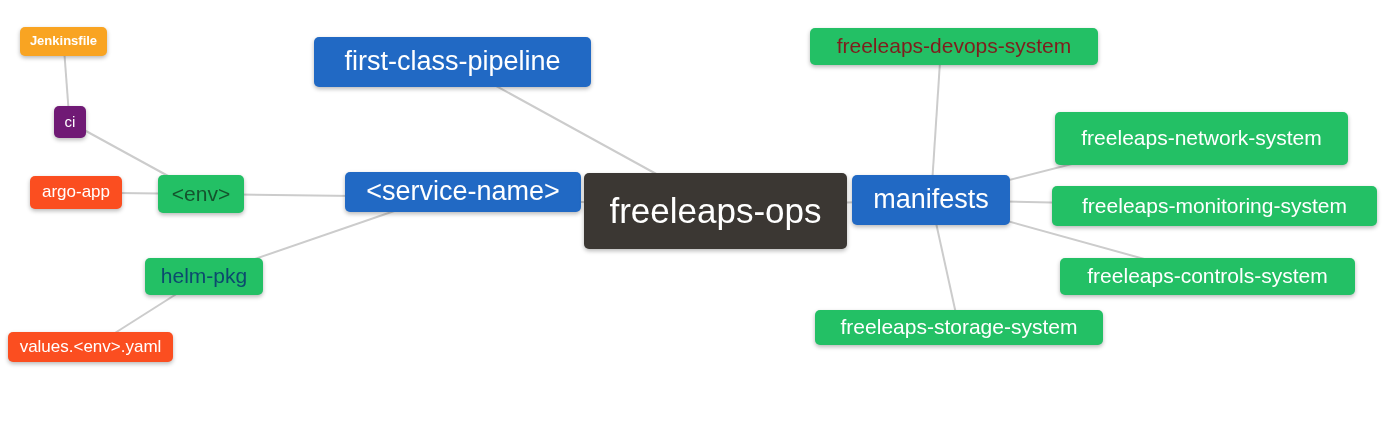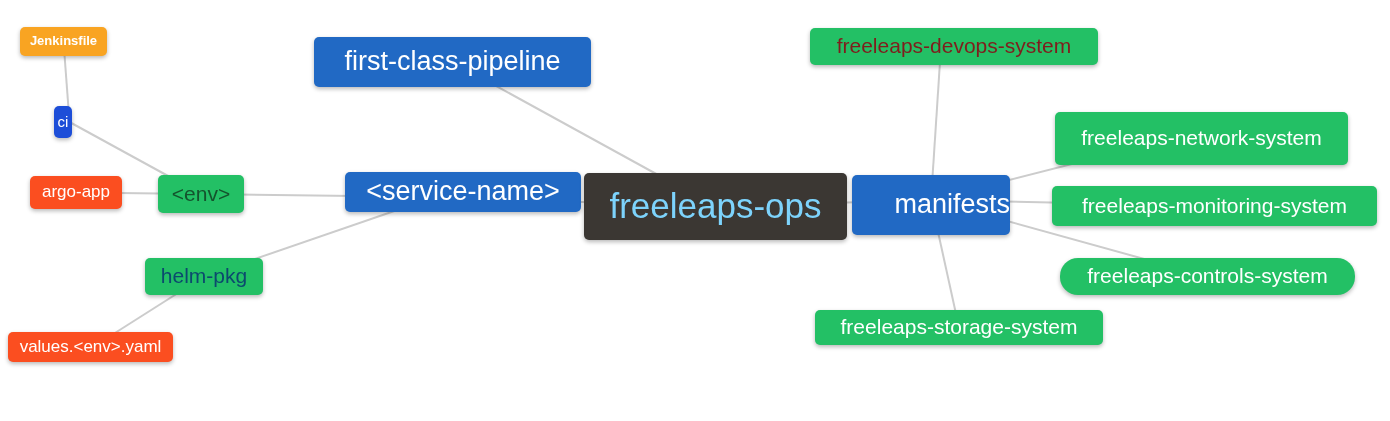--- a/index.html
+++ b/index.html
@@ -62,56 +62,56 @@
       <line x1="931" y1="200" x2="941" y2="46.5" stroke="#cccccc"></line>
       <line x1="931" y1="200" x2="1201.5" y2="131" stroke="#cccccc"></line>
       <line x1="931" y1="200" x2="1214.5" y2="206" stroke="#cccccc"></line>
       <line x1="931" y1="200" x2="1207.5" y2="276.5" stroke="#cccccc"></line>
       <line x1="931" y1="200" x2="959" y2="327.5" stroke="#cccccc"></line>
     </svg>
   <div id="node-layer">
       <div class="mm-node" style="left: 20px; top: 27px; width: 87px; height: 29px; background: rgb(249, 164, 34); font-size: 13px; color: rgb(255, 255, 255); font-weight: bold;">
         <span>Jenkinsfile</span>
       </div>
-      <div class="mm-node" style="left: 54px; top: 106px; width: 18px; height: 32px; background: #1d4ed8; font-size: 15px; color: rgb(255, 255, 255);">
+      <div class="mm-node" style="left: 54px; top: 106px; width: 32px; height: 32px; background: #701a75; font-size: 15px; color: rgb(255, 255, 255);">
         <span>ci</span>
       </div>
       <div class="mm-node" style="left: 30px; top: 176px; width: 92px; height: 33px; background: rgb(251, 78, 32); font-size: 17px; color: rgb(255, 255, 255);">
         <span>argo-app</span>
       </div>
       <div class="mm-node" style="left: 158px; top: 175px; width: 86px; height: 38px; background: rgb(35, 192, 101); font-size: 21px; color: #14532d;">
         <span>&lt;env&gt;</span>
       </div>
       <div class="mm-node" style="left: 145px; top: 258px; width: 118px; height: 37px; background: rgb(35, 192, 101); font-size: 21px; color: #0c4a6e;">
         <span>helm-pkg</span>
       </div>
       <div class="mm-node" style="left: 8px; top: 332px; width: 165px; height: 30px; background: rgb(251, 78, 32); font-size: 17px; color: rgb(255, 255, 255);">
         <span>values.&lt;env&gt;.yaml</span>
       </div>
       <div class="mm-node" style="left: 314px; top: 37px; width: 277px; height: 50px; background: rgb(33, 105, 196); font-size: 27px; color: rgb(255, 255, 255);">
         <span>first-class-pipeline</span>
       </div>
       <div class="mm-node" style="left: 317px; top: 172px; width: 236px; height: 40px; background: rgb(33, 105, 196); font-size: 27px; color: rgb(255, 255, 255); margin-left: 28px;">
         <span>&lt;service-name&gt;</span>
       </div>
-      <div class="mm-node" style="left: 584px; top: 173px; width: 263px; height: 67px; background: rgb(59, 55, 51); font-size: 35px; color: #7dd3fc;">
+      <div class="mm-node" style="left: 584px; top: 173px; width: 263px; height: 76px; background: rgb(59, 55, 51); font-size: 35px; color: #ffffff;">
         <span>freeleaps-ops</span>
       </div>
-      <div class="mm-node" style="left: 852px; top: 175px; width: 158px; height: 60px; background: rgb(33, 105, 196); font-size: 27px; color: rgb(255, 255, 255); justify-content: flex-end;">
+      <div class="mm-node" style="left: 852px; top: 175px; width: 158px; height: 50px; background: rgb(33, 105, 196); font-size: 27px; color: rgb(255, 255, 255);">
         <span>manifests</span>
       </div>
       <div class="mm-node" style="left: 797px; top: 28px; width: 288px; height: 37px; background: rgb(35, 192, 101); font-size: 21px; color: #7f1d1d; margin-left: 13px;">
         <span>freeleaps-devops-system</span>
       </div>
       <div class="mm-node" style="left: 1055px; top: 112px; width: 293px; height: 53px; background: rgb(35, 192, 101); font-size: 21px; color: rgb(255, 255, 255);">
         <span>freeleaps-network-system</span>
       </div>
       <div class="mm-node" style="left: 1052px; top: 186px; width: 325px; height: 40px; background: rgb(35, 192, 101); font-size: 21px; color: rgb(255, 255, 255);">
         <span>freeleaps-monitoring-system</span>
       </div>
-      <div class="mm-node" style="left: 1060px; top: 258px; width: 295px; height: 37px; background: rgb(35, 192, 101); font-size: 21px; color: rgb(255, 255, 255); border-radius: 18px;">
+      <div class="mm-node" style="left: 1060px; top: 258px; width: 295px; height: 37px; background: rgb(35, 192, 101); font-size: 21px; color: rgb(255, 255, 255);">
         <span>freeleaps-controls-system</span>
       </div>
       <div class="mm-node" style="left: 815px; top: 310px; width: 288px; height: 35px; background: rgb(35, 192, 101); font-size: 21px; color: rgb(255, 255, 255);">
         <span>freeleaps-storage-system</span>
       </div>
     </div>
 </div>
 
 </body></html>

